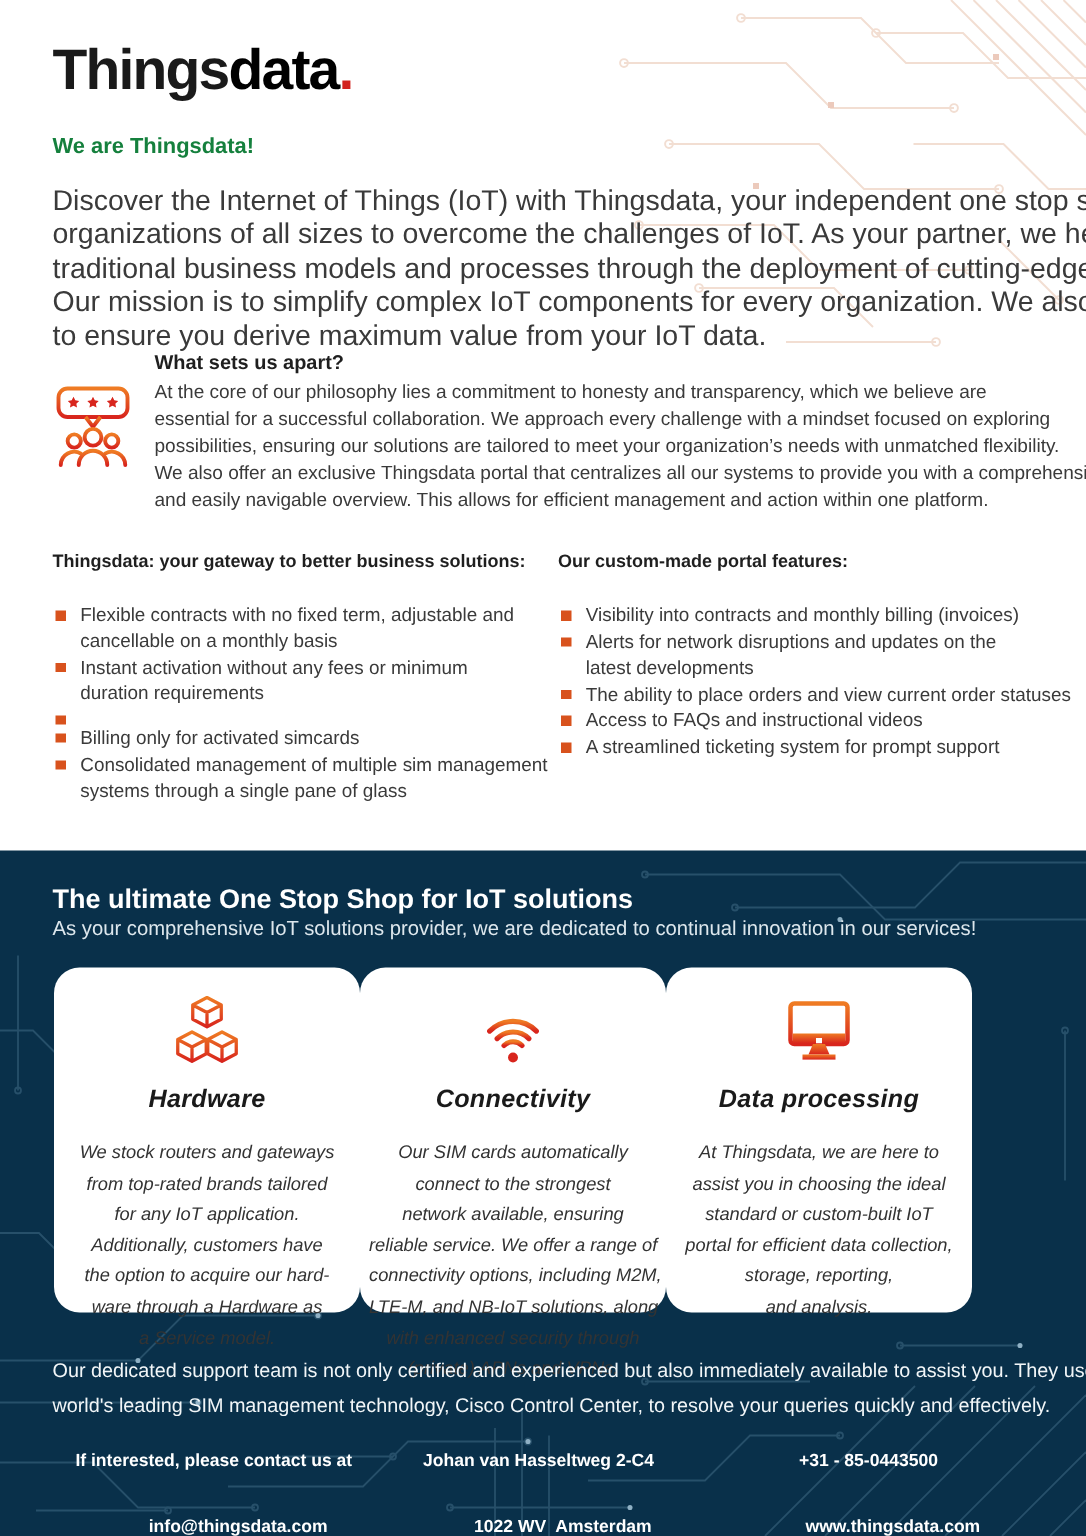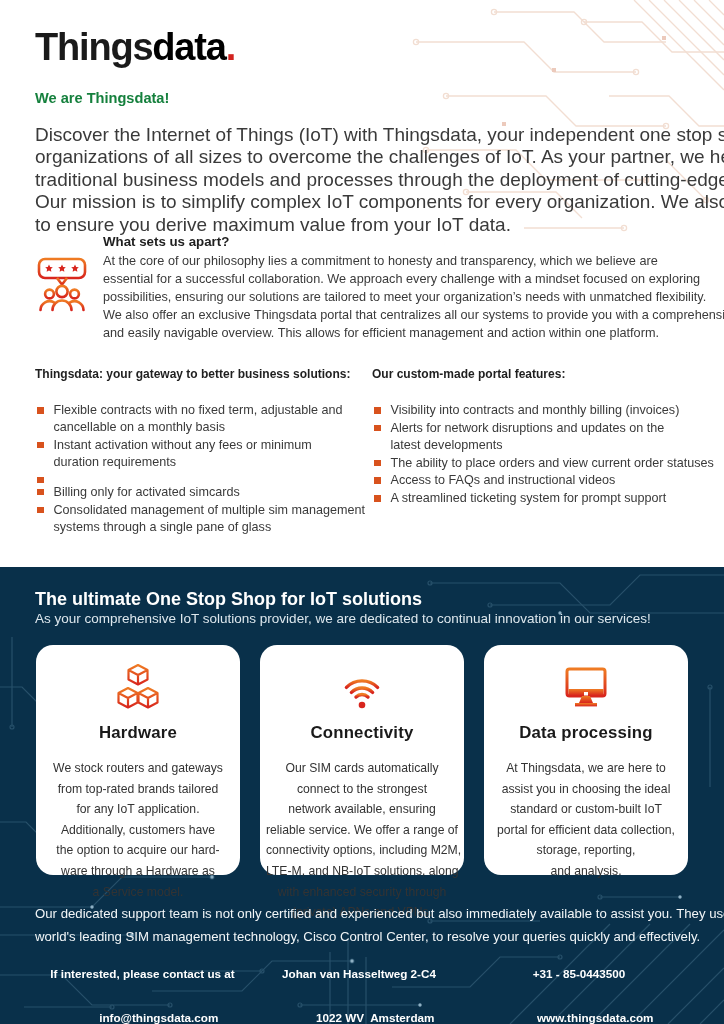--- a/index.html
+++ b/index.html
@@ -35,21 +35,21 @@
   .blist li { display:flex; margin-bottom:0.5px; }
   .bullet { width:6.5px; height:6.5px; background:#d8521d; flex:none; margin:5px 10px 0 2px; }
   .blist .li-text { font-size:12.6px; line-height:17.2px; color:#3a3a3a; white-space:pre; }
   
   .dark { position:absolute; top:567px; left:0; width:724px; height:457px; background:#09304a; }
   .circuit-dark { position:absolute; inset:0; width:724px; height:457px; }
   .dark-inner { position:relative; padding:22px 35px 0 35px; }
   .dark-head { font-size:18px; font-weight:bold; color:#ffffff; line-height:20px; }
   .dark-sub  { font-size:13.5px; color:#dde7ed; line-height:20px; }
   
-  .cards { display:flex; gap:20px; margin:16px 1px 0 1px; }
+  .cards { display:flex; margin:16px 1px 0 1px;font-style:italic; }
   .card { width:204px; height:230px; background:#ffffff; border-radius:17px; flex:none;
           padding:14px 6px 0 6px; text-align:center; }
   .card-icon { height:58px; display:flex; align-items:center; justify-content:center; }
   .card h4 { font-size:16.8px; font-weight:bold; color:#1a1a1a; margin-top:6px; letter-spacing:0.2px;}
   .card p { margin-top:15px; font-size:12.2px; line-height:20.6px; color:#333; white-space:pre; }
   
   .support { margin-top:27px; font-size:13.2px; line-height:23px; color:#f2f6f8; white-space:pre; }
   .footer { display:grid; grid-template-columns:215px 218px 222px; margin-top:15px; }
   .footer .fcol { text-align:center; font-size:11.7px; font-weight:bold; color:#ffffff;
                   line-height:22px; white-space:pre-wrap; }

